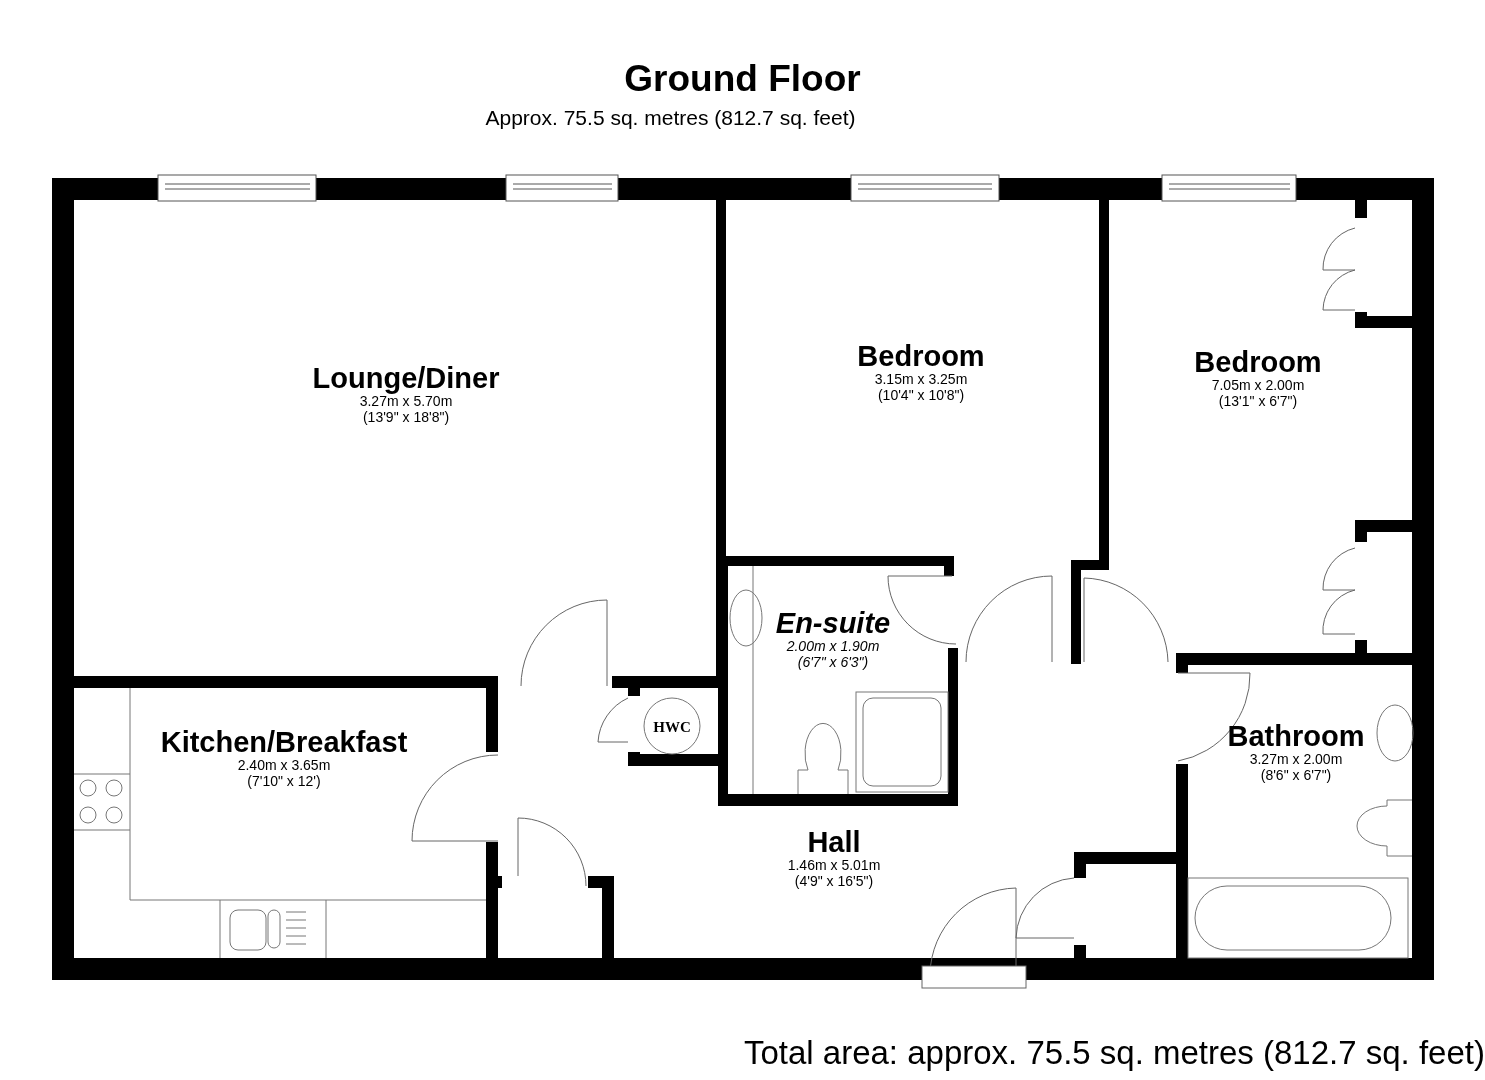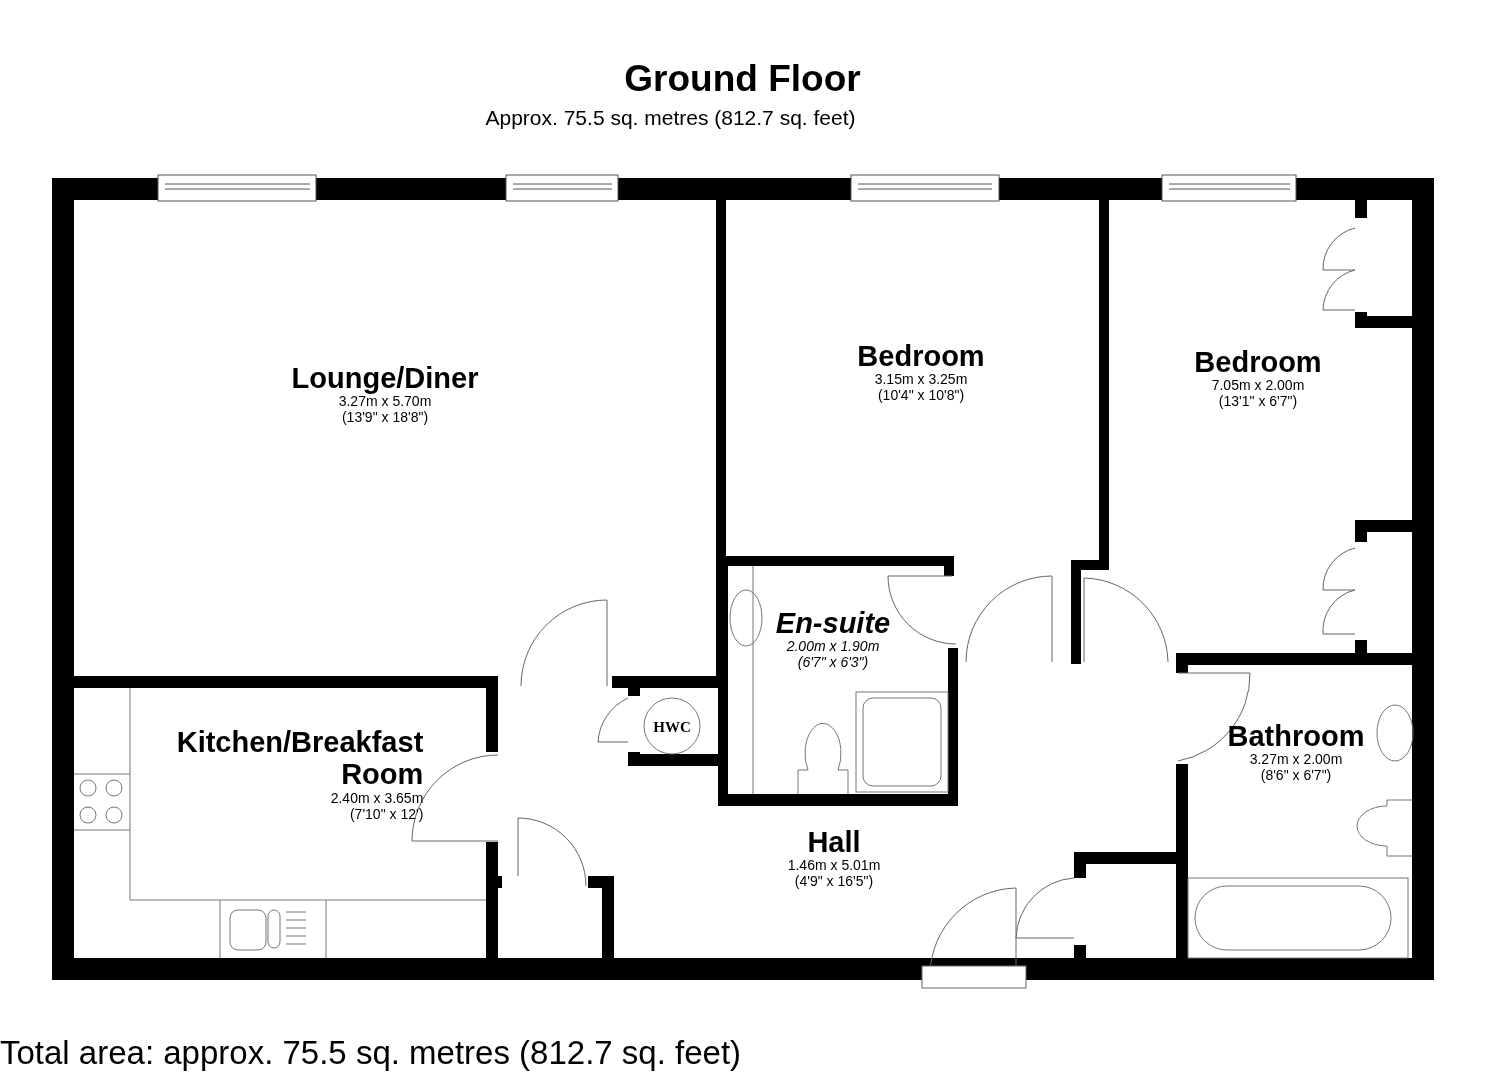--- a/index.html
+++ b/index.html
@@ -1,19 +1,19 @@
 <!DOCTYPE html>
 <html><head>
 <meta charset="utf-8">
 <style>
   html, body { margin: 0; padding: 0; background: #ffffff; }
   body { width: 1485px; height: 1080px; position: relative; overflow: hidden; font-family: "Liberation Sans", sans-serif; color: #000; }
   .title { position: absolute; left: 0; width: 1485px; top: 58px; text-align: center; font-weight: bold; font-size: 37px; }
   .subtitle { position: absolute; left: 12px; width: 1317px; top: 106px; text-align: center; font-size: 21px; }
-  .footer { position: absolute; left: 0; width: 1485px; top: 1034px; text-align: left; font-size: 33px; }
+  .footer { position: absolute; left: 0; width: 1485px; top: 1034px; text-align: right; font-size: 33px; }
   svg.plan { position: absolute; left: 0; top: 0; }
   .room-label { position: absolute; text-align: center; line-height: 1.12; transform: translateX(-50%); white-space: nowrap; }
   .room-name { font-weight: bold; font-size: 29px; display: block; }
   .room-dim { font-size: 14px; display: block; }
   .hwc { position: absolute; font-weight: bold; font-size: 15px; transform: translate(-50%, -50%); font-family: Liberation Serif, serif; }
 </style>
 </head>
 <body>
 
 <div class="title">Ground Floor</div>
@@ -140,43 +140,42 @@
     <rect x="856" y="692" width="92" height="100"></rect>
     <rect x="863" y="698" width="78" height="88" rx="10"></rect>
 
     <ellipse cx="1395" cy="733" rx="18" ry="28"></ellipse>
     <path d="M1412 800 L1387 800 L1387 806 A30 20 0 1 0 1387 846 L1387 856 L1412 856"></path>
     <rect x="1188" y="878" width="220" height="80"></rect>
     <rect x="1195" y="886" width="196" height="64" rx="32"></rect>
   </g>
 </svg>
 
-<div class="room-label" style="left:385px; top:362px;">
+<div class="room-label" style="left:406px; top:362px;">
   <span class="room-name">Lounge/Diner</span>
   <span class="room-dim">3.27m x 5.70m</span>
   <span class="room-dim">(13'9" x 18'8")</span>
 </div>
 <div class="room-label" style="left:921px; top:340px;">
   <span class="room-name">Bedroom</span>
   <span class="room-dim">3.15m x 3.25m</span>
   <span class="room-dim">(10'4" x 10'8")</span>
 </div>
 <div class="room-label" style="left:1258px; top:346px;">
   <span class="room-name">Bedroom</span>
   <span class="room-dim">7.05m x 2.00m</span>
   <span class="room-dim">(13'1" x 6'7")</span>
 </div>
 <div class="room-label" style="left:833px; top:607px;font-style:italic;">
   <span class="room-name">En-suite</span>
   <span class="room-dim">2.00m x 1.90m</span>
   <span class="room-dim">(6'7" x 6'3")</span>
 </div>
-<div class="room-label" style="left:300px; top:726px;text-align:right;">
+<div class="room-label" style="left:284px; top:726px;">
   <span class="room-name">Kitchen/Breakfast</span>
-  <span class="room-name">Room</span>
   <span class="room-dim">2.40m x 3.65m</span>
   <span class="room-dim">(7'10" x 12')</span>
 </div>
 <div class="room-label" style="left:834px; top:826px;">
   <span class="room-name">Hall</span>
   <span class="room-dim">1.46m x 5.01m</span>
   <span class="room-dim">(4'9" x 16'5")</span>
 </div>
 <div class="room-label" style="left:1296px; top:720px;">
   <span class="room-name">Bathroom</span>

